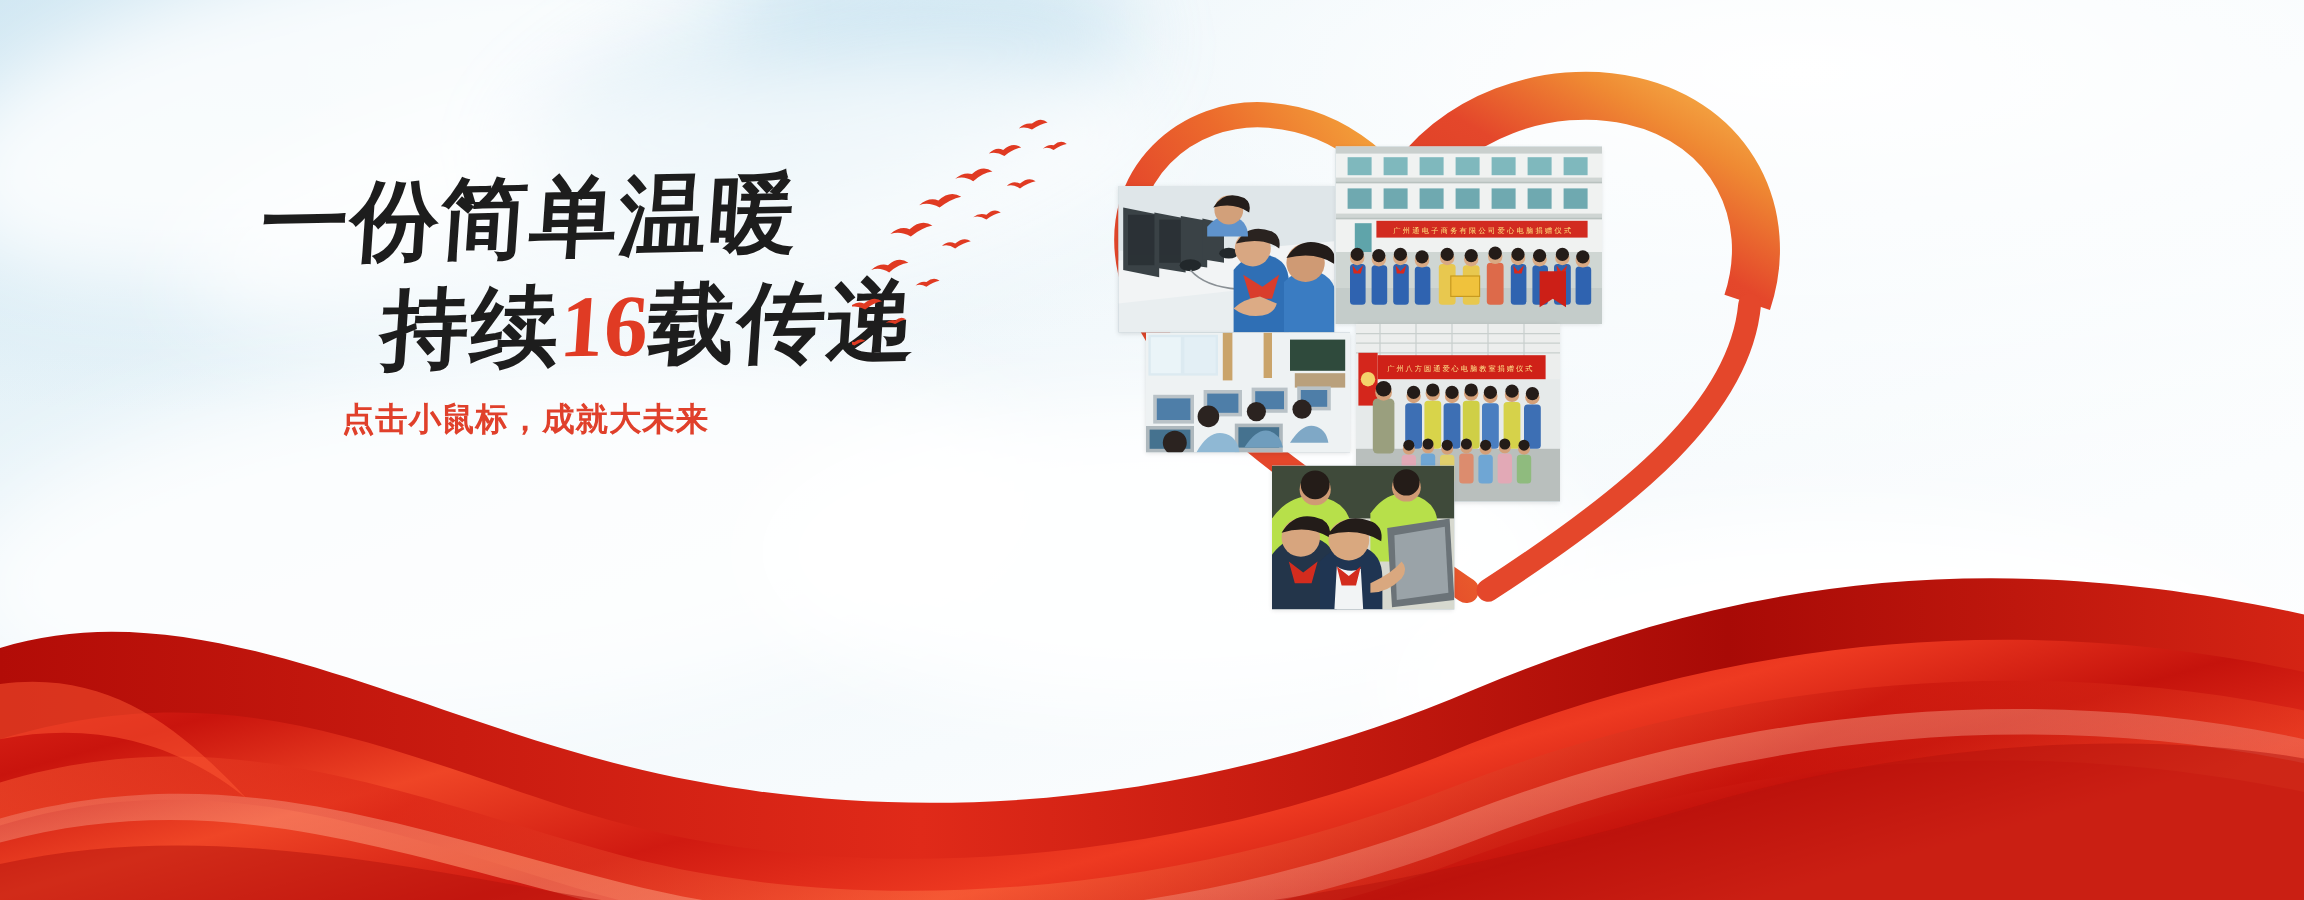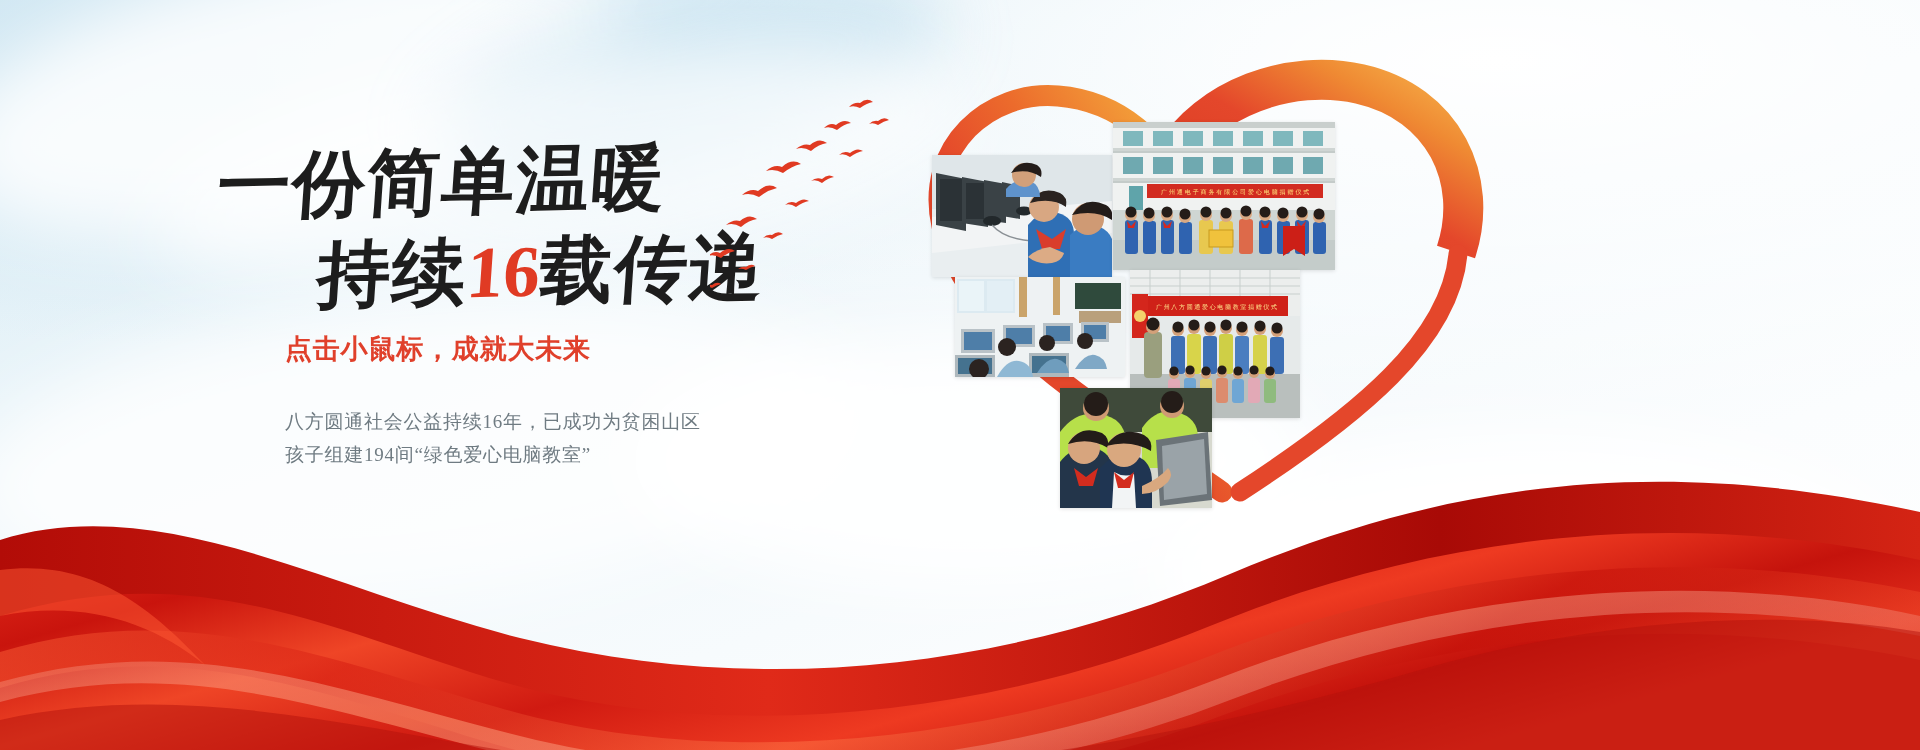--- a/index.html
+++ b/index.html
@@ -106,24 +106,20 @@
 
     <div class="headline">
       <span class="ln1">一份简单温暖</span>
       <span class="ln2"><span>持续</span><span class="num">16</span><span>载传递</span></span>
     </div>
 
     <div class="slogan">
       <span>点击小鼠标，成就大未来</span>
     </div>
 
-    <div class="desc">
-      <span>八方圆通社会公益持续16年，已成功为贫困山区</span>
-      <span>孩子组建194间“绿色爱心电脑教室”</span>
-    </div>
 
   </div>
 
   <div class="art">
 
     <svg class="birds" viewBox="0 0 230 220">
       <g fill="#e03a22">
         <path d="M150 8 q7-6 13-1 q-6 1-13 6 q-6-3-11-1 q5-5 11-4z"></path>
         <path d="M126 30 q8-7 15-2 q-7 1-14 7 q-7-4-13-2 q6-6 12-3z"></path>
         <path d="M168 26 q6-5 11-1 q-5 1-11 5 q-5-3-9-1 q4-4 9-3z"></path>

